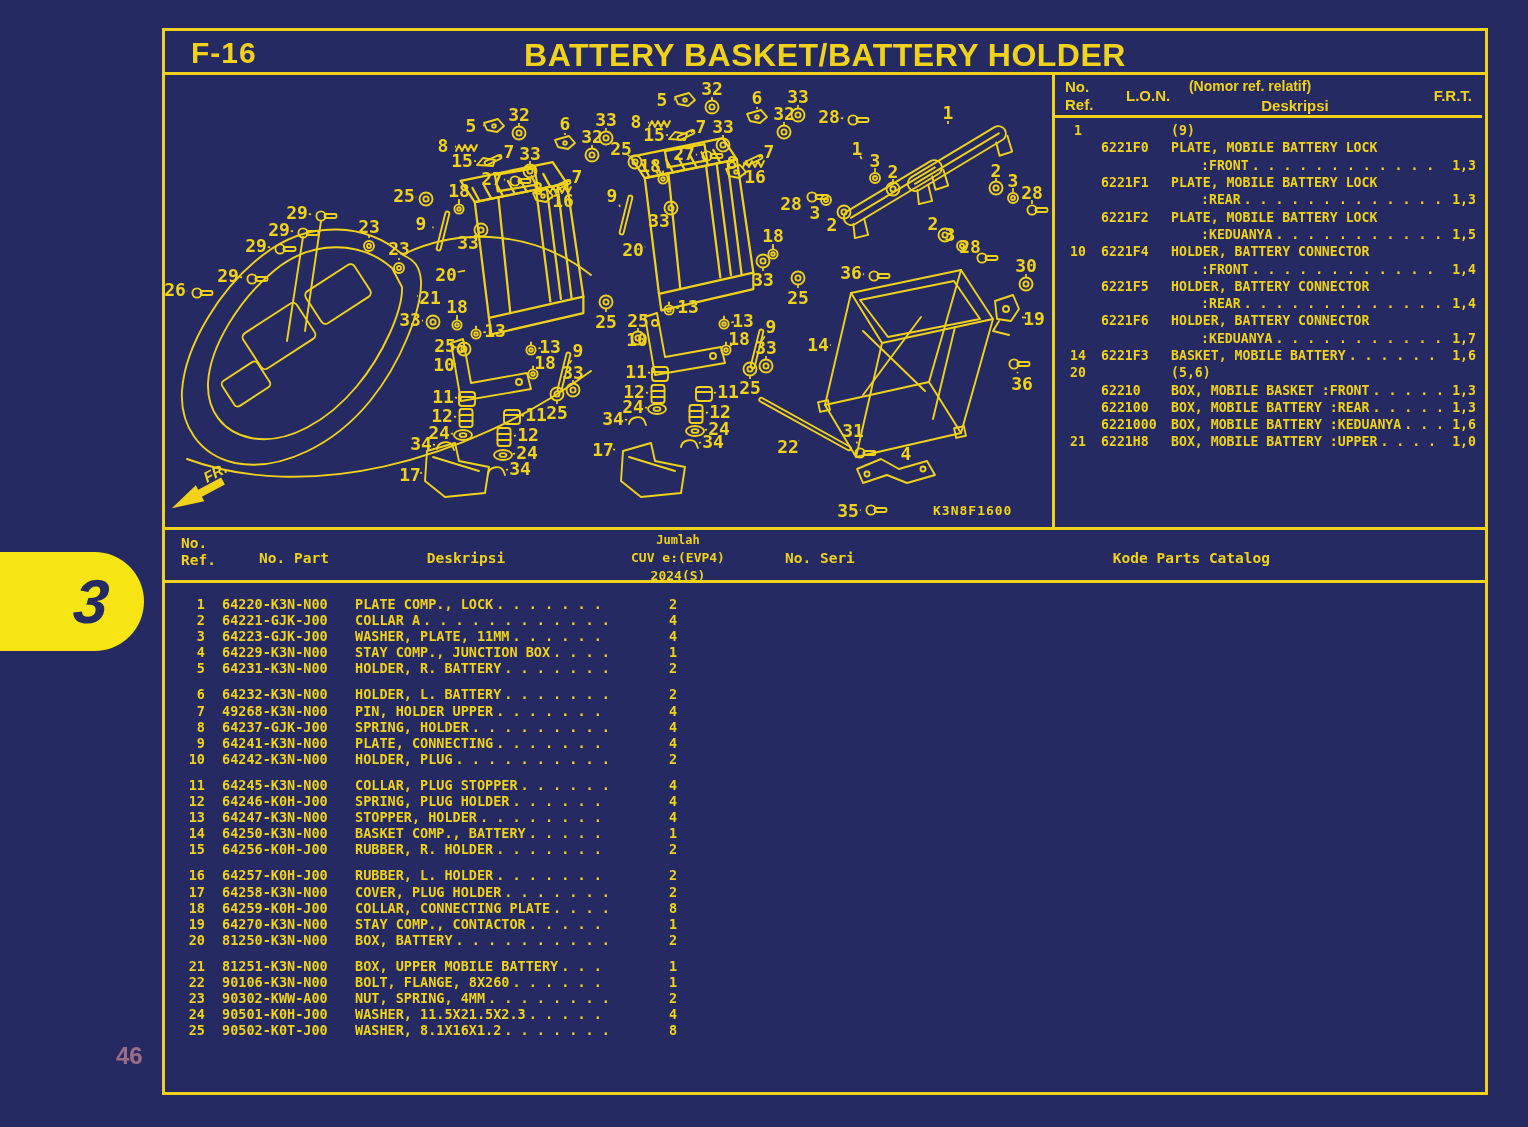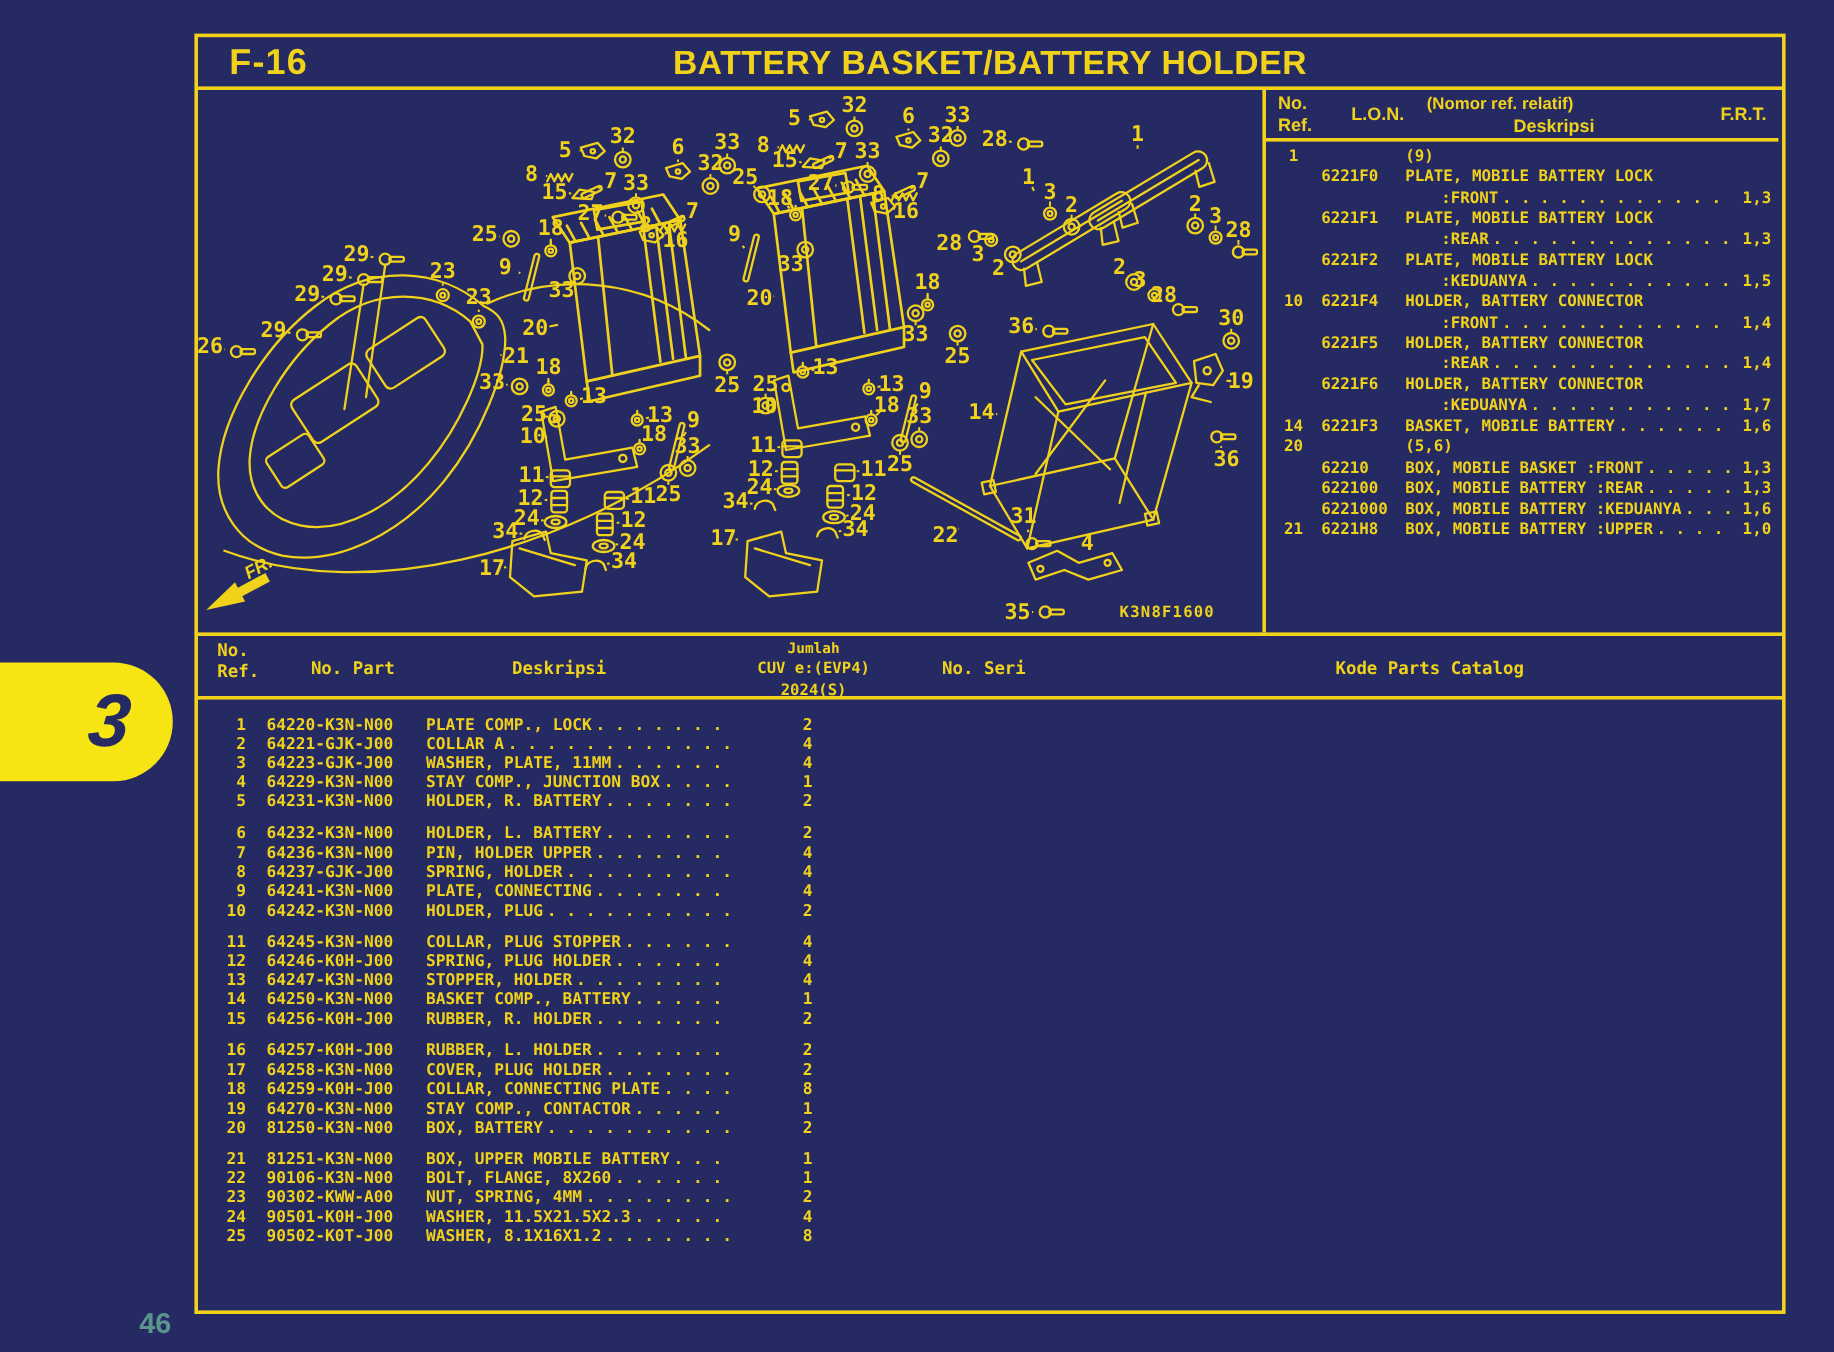--- a/index.html
+++ b/index.html
@@ -11,21 +11,21 @@
   body{background:var(--bg);}
   .stage{position:relative;width:1528px;height:1127px;background:var(--bg);overflow:hidden;
          font-family:"DejaVu Sans Mono",monospace;color:var(--y);}
   
   .frame{position:absolute;left:162px;top:28px;width:1326px;height:1067px;
          border:3px solid var(--y);background:var(--bg);}
   
   .hdr{position:relative;height:44px;border-bottom:3px solid var(--y);
        font-family:"Liberation Sans",sans-serif;font-weight:bold;}
   .hdr .fig{position:absolute;left:26px;top:5px;font-size:30px;letter-spacing:1px;}
-  .hdr .ttl{position:absolute;left:0;right:0;top:6px;text-align:center;font-size:28px;letter-spacing:.5px;}
+  .hdr .ttl{position:absolute;left:0;right:0;top:6px;text-align:center;font-size:32px;letter-spacing:.5px;}
   
   .content{display:flex;height:452px;}
   .diagram{position:relative;width:887px;height:452px;overflow:hidden;}
   .diagram svg{display:block;}
   .diag-code{position:absolute;left:768px;top:428px;width:120px;font-size:13px;font-weight:bold;letter-spacing:1px;}
   
   .refpanel{width:430px;border-left:3px solid var(--y);display:flex;flex-direction:column;}
   .refhead{position:relative;height:43px;border-bottom:3px solid var(--y);
            font-family:"Liberation Sans",sans-serif;font-weight:bold;font-size:15px;}
   .rh-ref{position:absolute;left:10px;top:3px;line-height:18px;}
@@ -61,22 +61,22 @@
         line-height:16.1px;white-space:nowrap;}
   .td-ref{text-align:right;}
   .td-desc{display:flex;align-items:center;min-width:0;}
   .td-qty{text-align:center;}
   
   .tab3{position:absolute;left:-34px;top:552px;width:178px;height:99px;background:var(--ty);
         border-radius:0 50px 50px 0;display:flex;align-items:center;justify-content:flex-end;
         padding-right:36px;font-family:"Liberation Sans",sans-serif;}
   .tab3 span{font-size:62px;font-weight:bold;font-style:italic;color:var(--bg);transform:skewX(-6deg);}
   
-  .pagenum{position:absolute;left:116px;top:1090px;font-size:24px;font-weight:bold;
-           color:#86efac;opacity:.55;font-family:"Liberation Sans",sans-serif;}
+  .pagenum{position:absolute;left:116px;top:1042px;font-size:24px;font-weight:bold;
+           color:#fca5a5;opacity:.55;font-family:"Liberation Sans",sans-serif;}
   
   .art{stroke:var(--y);fill:none;stroke-width:1.9;stroke-linejoin:round;stroke-linecap:round;}
   .co{fill:var(--y);stroke:none;font:bold 18px "DejaVu Sans Mono",monospace;}
   .lead{stroke:var(--y);stroke-width:1.7;}
   .frtext{fill:var(--y);stroke:none;font:bold italic 15px "Liberation Sans",sans-serif;}
 </style>
 </head>
 <body>
 
 <div class="stage">
@@ -800,21 +800,21 @@
             <span></span>
             <span class="td-desc">
               <span>HOLDER, L. BATTERY</span>
               <span class="dots"></span>
             </span>
             <span class="td-qty">2</span>
           </div>
           <div class="trow">
             <span class="td-ref">7</span>
             <span></span>
-            <span>64236-K3N-N00</span>
+            <span>49268-K3N-N00</span>
             <span></span>
             <span class="td-desc">
               <span>PIN, HOLDER UPPER</span>
               <span class="dots"></span>
             </span>
             <span class="td-qty">4</span>
           </div>
           <div class="trow">
             <span class="td-ref">8</span>
             <span></span>

